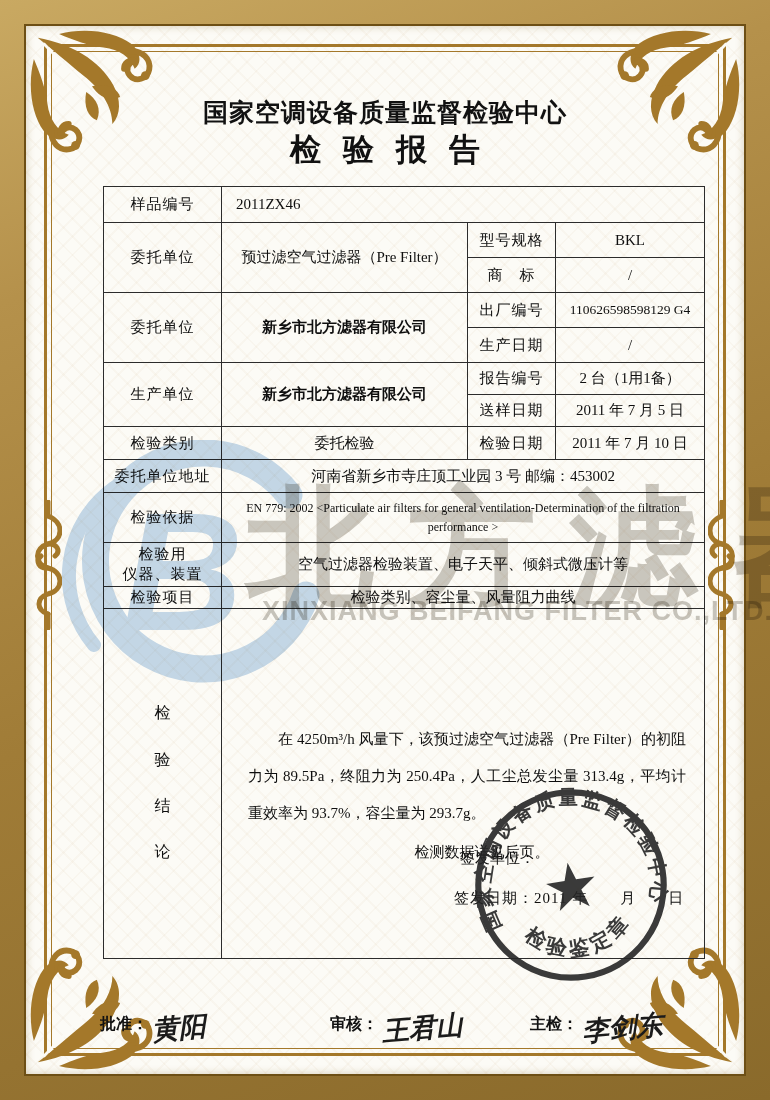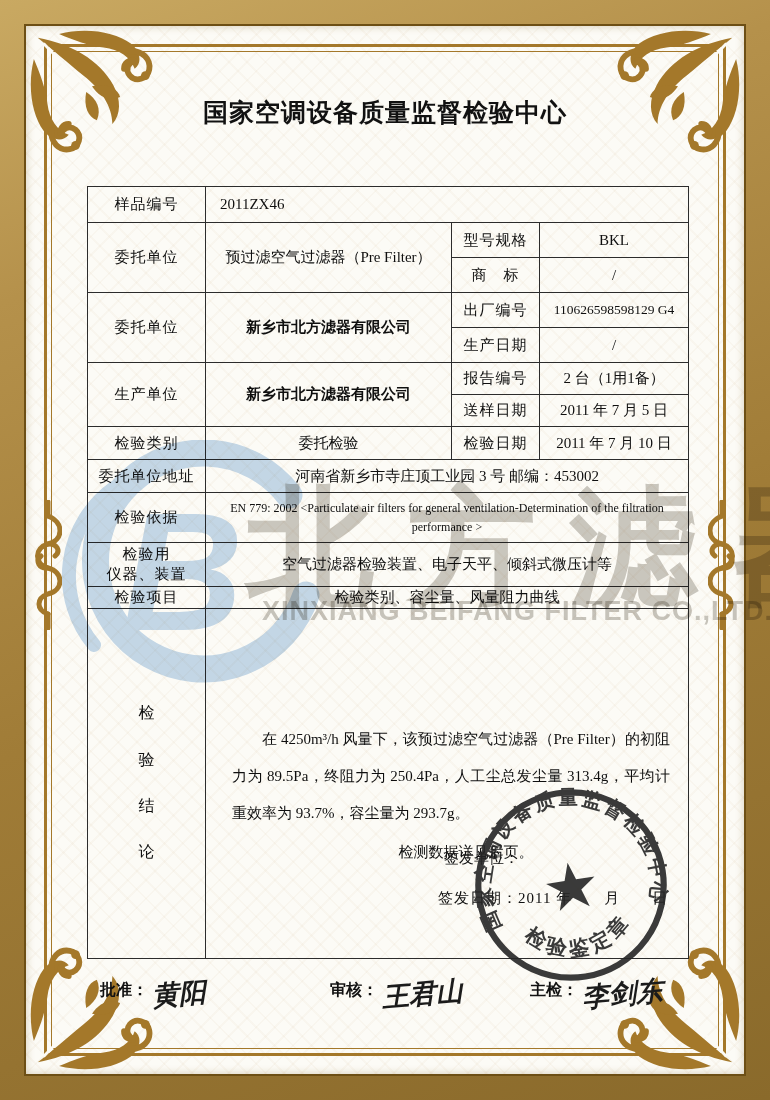--- a/index.html
+++ b/index.html
@@ -34,42 +34,42 @@
          letter-spacing:1px;color:#c9c6c1;white-space:nowrap;mix-blend-mode:multiply;
          font-family:"Liberation Sans","DejaVu Sans",sans-serif;pointer-events:none;}
   
   .org-title{position:absolute;left:0;right:0;top:96px;text-align:center;font-size:25px;
              font-weight:700;color:#111;letter-spacing:1px;z-index:4;}
   .doc-title{position:absolute;left:0;right:0;top:129px;text-align:center;font-size:31px;
              font-weight:700;color:#111;letter-spacing:22px;text-indent:22px;z-index:4;}
   .meta-row{position:absolute;left:98px;right:82px;top:166px;z-index:4;font-size:15px;
             font-weight:600;color:#111;display:flex;justify-content:space-between;}
   
-  table.report{position:absolute;left:87px;top:186px;width:601px;border-collapse:collapse;
+  table.report{position:absolute;left:103px;top:186px;width:601px;border-collapse:collapse;
                z-index:4;table-layout:fixed;font-size:15px;color:#0f0f0f;}
   table.report td{border:1.6px solid #2c2c2c;text-align:center;vertical-align:middle;
                   padding:1px 4px;overflow:hidden;}
   td.lab{white-space:pre-line;letter-spacing:1px;}
   td.val{font-weight:400;}
   td.basis{font-size:12px;line-height:1.55;padding:2px 10px;}
   td.concl{vertical-align:top;text-align:left;position:relative;padding:0;}
   .concl-text{padding:24px 14px 0 22px;font-size:15px;line-height:2.45;text-align:justify;
               text-indent:2em;color:#0f0f0f;}
   .concl-note{padding:4px 14px 0 22px;font-size:15px;line-height:2.2;text-indent:2em;}
   .vert-label{white-space:pre-line;line-height:2.9;font-size:16px;letter-spacing:0;}
   .issuer-unit{position:absolute;left:238px;top:240px;font-size:15px;}
   .issuer-date{position:absolute;left:232px;top:280px;font-size:15px;letter-spacing:1px;}
   
   .stamp{position:absolute;left:468px;top:782px;width:206px;height:206px;z-index:7;
          transform:rotate(-9deg);opacity:.9;pointer-events:none;
          font-family:"Liberation Serif","DejaVu Serif",serif;}
   
   .footer-row{position:absolute;left:100px;top:980px;right:70px;z-index:4;font-size:16px;
               font-weight:600;color:#111;display:flex;align-items:flex-start;}
-  .sig-group{display:flex;align-items:flex-start;}
+  .sig-group{display:flex;align-items:flex-start;margin-top:34px;}
   .sig-g1{width:230px;} .sig-g2{width:200px;}
   .signature{display:inline-block;margin-left:6px;margin-top:-4px;font-size:27px;font-weight:700;
              color:#1b1b1b;transform:rotate(-5deg) skewX(-14deg);
              font-family:"DejaVu Sans","Liberation Sans",sans-serif;}
   .hidden-defs{position:absolute;width:0;height:0;overflow:hidden;}
 </style>
 </head>
 <body>
 
 <svg class="hidden-defs" aria-hidden="true">
@@ -127,20 +127,21 @@
 
   <svg class="wm-logo" width="300" height="260" viewBox="0 0 300 260">
     <path d="M255,55 A108,108 0 1 0 272,155" fill="none" stroke="#c6daee" stroke-width="27" stroke-linecap="round"></path>
     <path d="M60,205 A108,108 0 0 1 80,48" fill="none" stroke="#c6daee" stroke-width="14" stroke-linecap="round"></path>
     <text x="88" y="190" font-size="168" font-weight="bold" font-style="italic" fill="#c6daee" font-family="'Liberation Sans','DejaVu Sans',sans-serif">B</text>
   </svg>
   <div class="wm-cn">北方滤器</div>
   <div class="wm-en">XINXIANG BEIFANG FILTER CO.,LTD.</div>
 
   <div class="org-title">国家空调设备质量监督检验中心</div>
+  <div class="doc-title">检验报告</div>
 
   <table class="report">
     <colgroup>
         <col style="width:118px">
         <col style="width:246px">
         <col style="width:88px">
         <col style="width:149px">
       </colgroup>
     <tbody>
         <tr style="height:36px">

